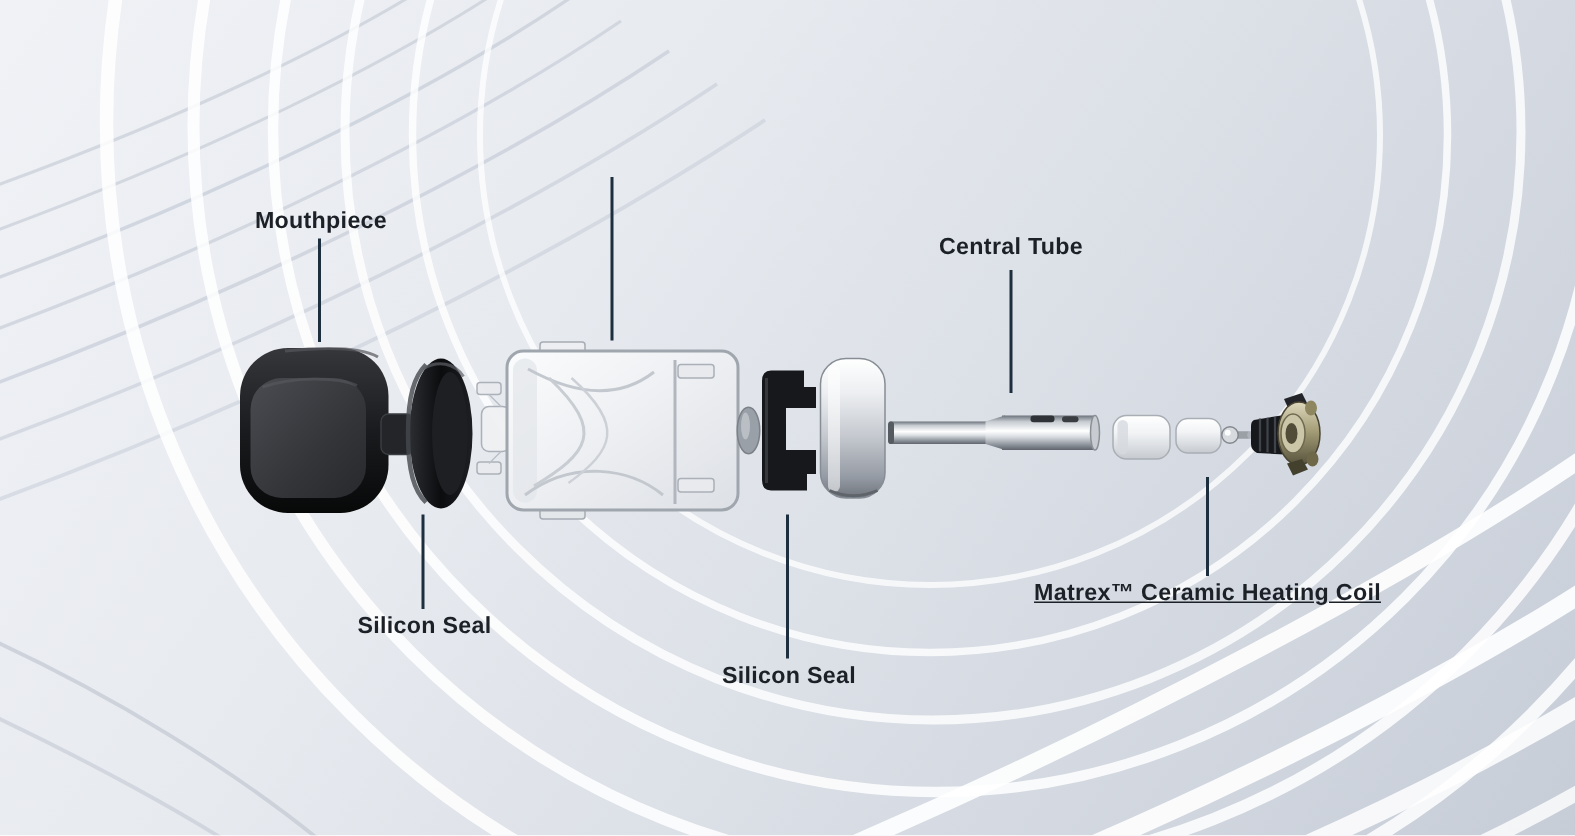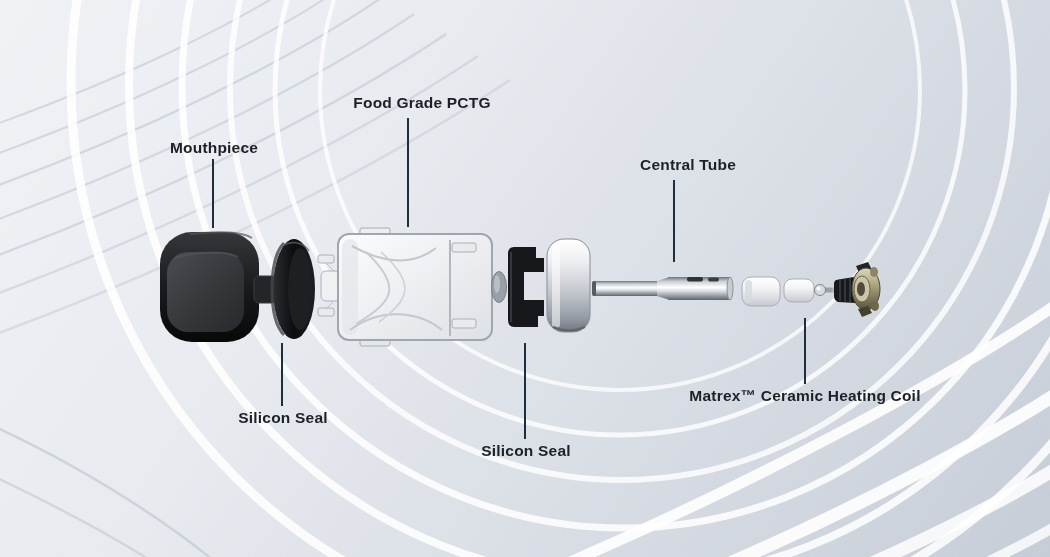--- a/index.html
+++ b/index.html
@@ -204,19 +204,18 @@
   </svg>
 
   <div class="leader" style="left:212px;top:159px;height:69px;"></div>
   <div class="leader" style="left:407px;top:118px;height:109px;"></div>
   <div class="leader" style="left:673px;top:180px;height:82px;"></div>
   <div class="leader" style="left:281px;top:343px;height:63px;"></div>
   <div class="leader" style="left:524px;top:343px;height:96px;"></div>
   <div class="leader" style="left:804px;top:318px;height:66px;"></div>
 
   <div class="label" style="left:214px;top:139px;text-align:center;">Mouthpiece</div>
-  <div class="label" style="left:422px;top:94px;">Food Grade PCTG</div>
-  <div class="label" style="left:688px;top:156px;">Central Tube</div>
+  <div class="label" style="left:674px;top:156px;">Central Tube</div>
   <div class="label" style="left:283px;top:409px;">Silicon Seal</div>
   <div class="label" style="left:526px;top:442px;">Silicon Seal</div>
-  <div class="label" style="left:805px;top:387px;">Matrex™ Ceramic Heating Coil</div>
+  <div class="label" style="left:805px;top:387px;text-decoration:underline;">Matrex™ Ceramic Heating Coil</div>
 
 </div>
 
 </body></html>

